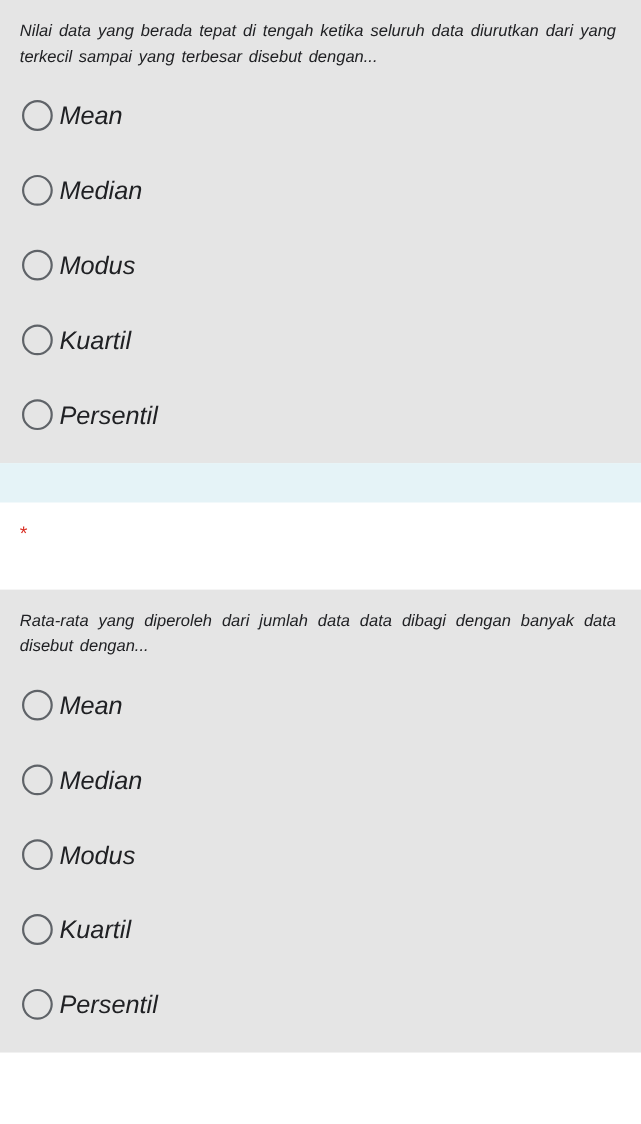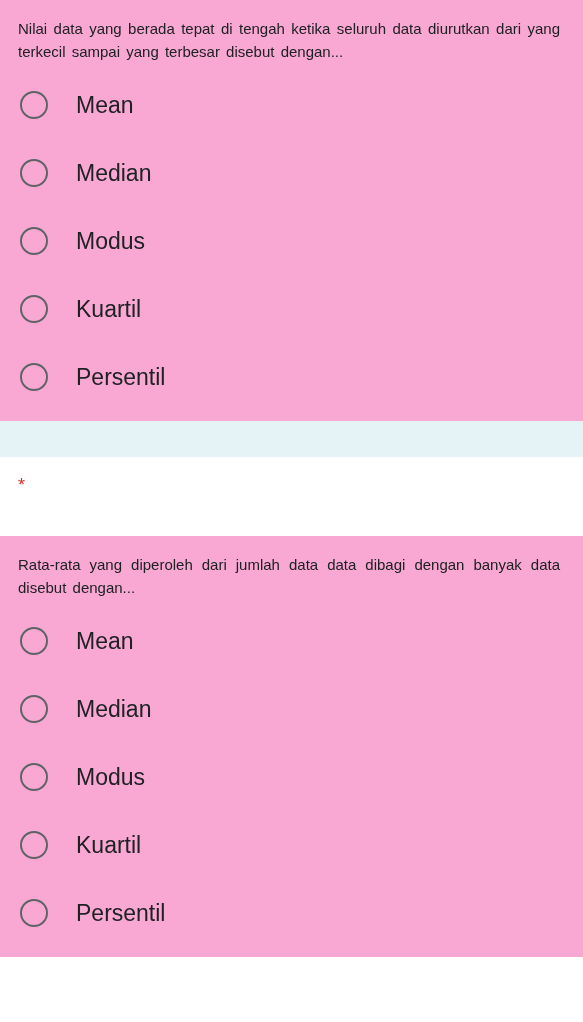--- a/index.html
+++ b/index.html
@@ -6,22 +6,23 @@
       margin: 0;
       padding: 0;
       box-sizing: border-box;
     }
     body {
       font-family: Arial, sans-serif;
       background: #ffffff;
       width: 583px;
     }
     .question-block {
-      background: #f9a8d4;
+      background: #e5e5e5;
       padding: 18px 23px 30px 18px;
+      font-style: italic;
     }
     .separator {
       height: 36px;
       background: #e5f3f7;
     }
     .question-text {
       font-size: 15px;
       color: #202124;
       line-height: 1.5;
       text-align: justify;
@@ -36,21 +37,21 @@
       background: #ffffff;
     }
     .options-list {
       display: flex;
       flex-direction: column;
       gap: 40px;
     }
     .option-row {
       display: flex;
       align-items: center;
-      gap: 28px;
+      gap: 6px;
       cursor: pointer;
     }
     .radio-circle {
       width: 28px;
       height: 28px;
       border: 2.5px solid #5f6368;
       border-radius: 50%;
       flex-shrink: 0;
       margin-left: 2px;
     }

